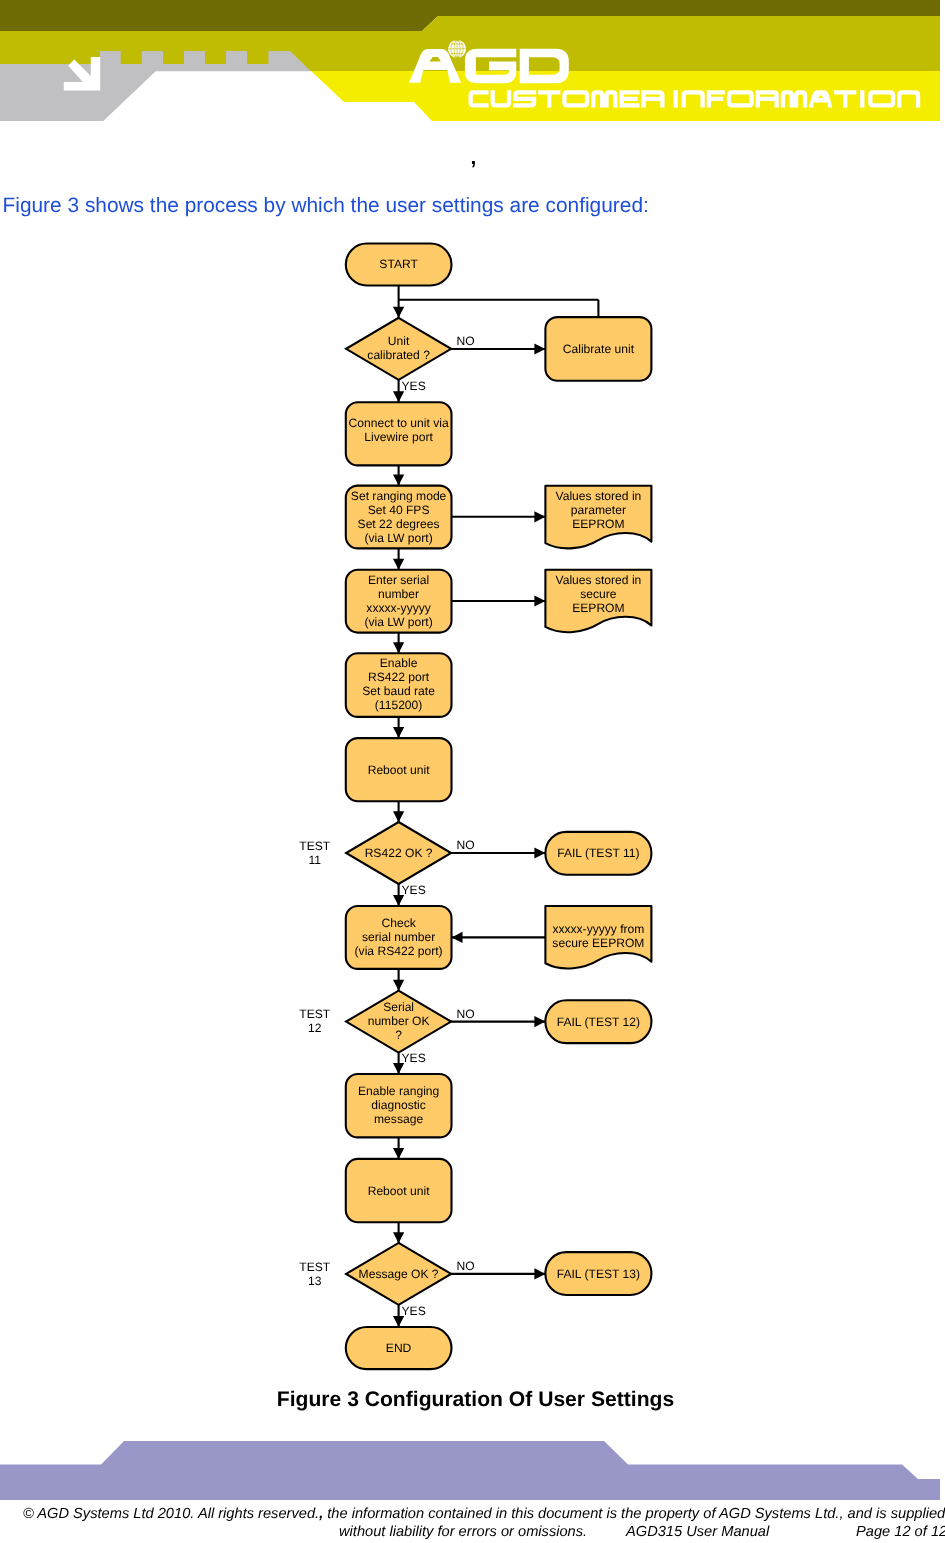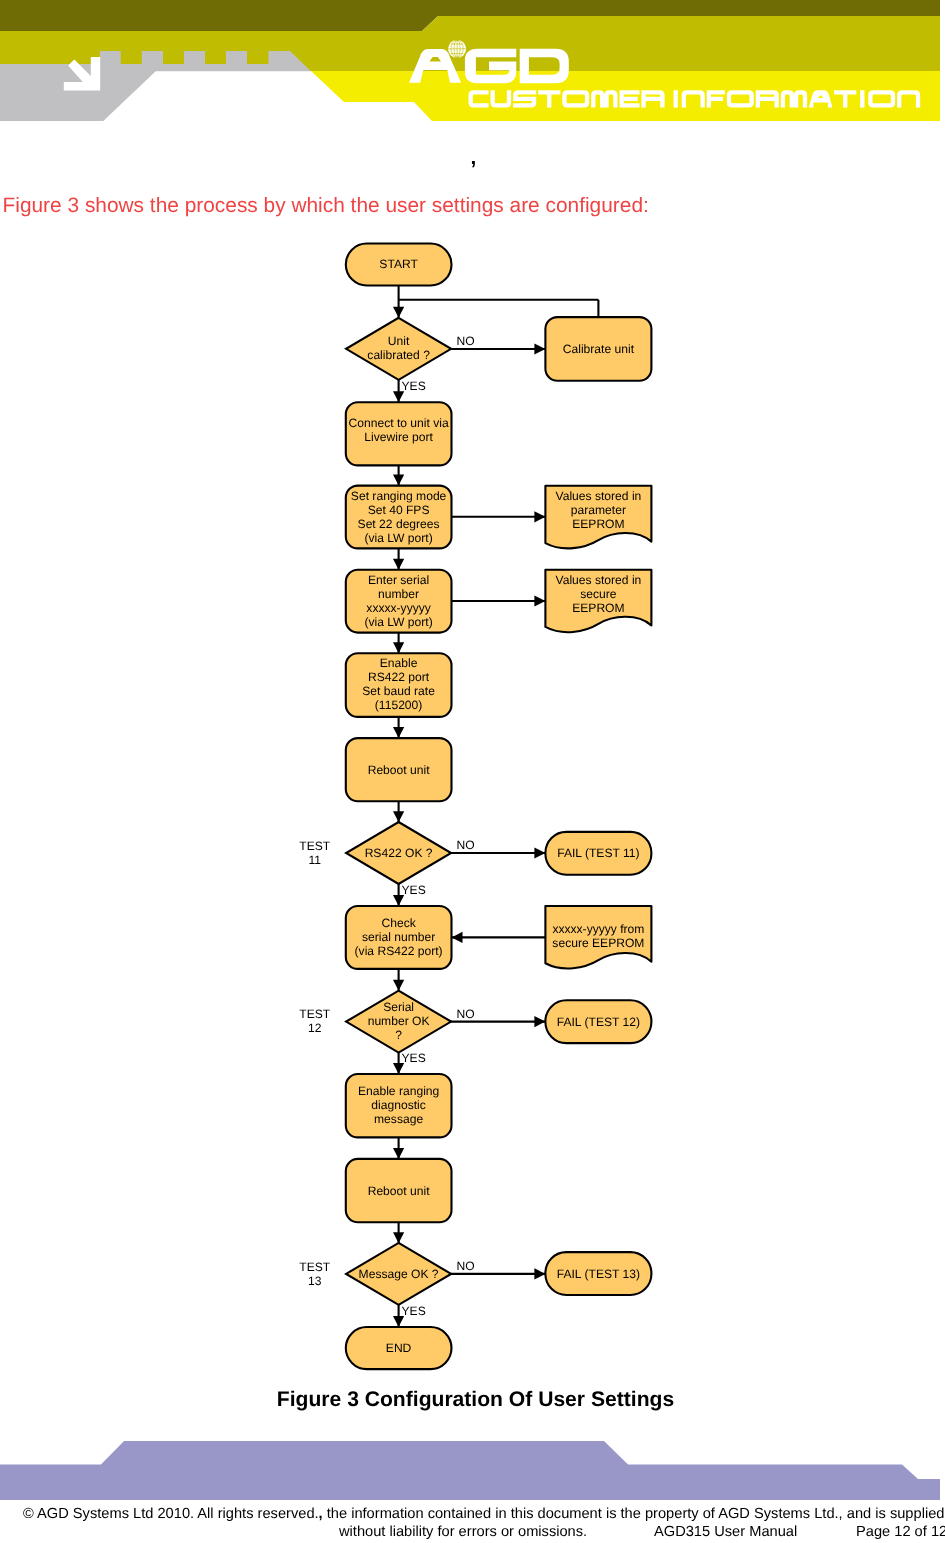--- a/index.html
+++ b/index.html
@@ -2,27 +2,27 @@
 <html><head>
 <meta charset="utf-8">
 <style>
   html,body{margin:0;padding:0;background:#fff;}
   body{width:945px;height:1543px;font-family:"Liberation Sans",sans-serif;overflow:hidden;position:relative;-webkit-font-smoothing:antialiased;text-rendering:geometricPrecision;}
   .page{position:absolute;left:0;top:0;width:945px;height:1543px;background:#fff;}
   svg{display:block;}
   #hdr{position:absolute;left:0;top:0;}
   #ftr{position:absolute;left:0;top:1430px;}
   #chart{position:absolute;left:0;top:0;}
-  .intro{position:absolute;left:2.5px;top:196px;font-size:20.88px;color:#ef4444;white-space:nowrap;line-height:1;}
+  .intro{position:absolute;left:2.5px;top:196px;font-size:20.88px;color:#1d4ed8;white-space:nowrap;line-height:1;}
   .comma{position:absolute;left:470.5px;top:148px;font-size:20.88px;color:#000;line-height:1;font-weight:bold;}
   .figcap{position:absolute;left:3px;top:1388.5px;width:945px;text-align:center;font-size:21.1px;font-weight:bold;color:#000;line-height:1;}
-  .ftext{position:absolute;font-size:14.65px;color:#000;white-space:nowrap;line-height:1;}
+  .ftext{position:absolute;font-size:14.65px;color:#000;white-space:nowrap;line-height:1;font-style:italic;}
   .fl1{left:23px;top:1507px;}
   .fl2{left:339px;top:1525px;}
-  .fl3{left:626px;top:1525px;margin-left:28px;}
+  .fl3{left:626px;top:1525px;}
   .fl4{left:856px;top:1525px;}
   .bold{font-weight:bold;}
 </style>
 </head>
 <body>
 
 <div class="page">
 
   <svg id="hdr" width="945" height="135" viewBox="0 0 945 135">
     <g>

